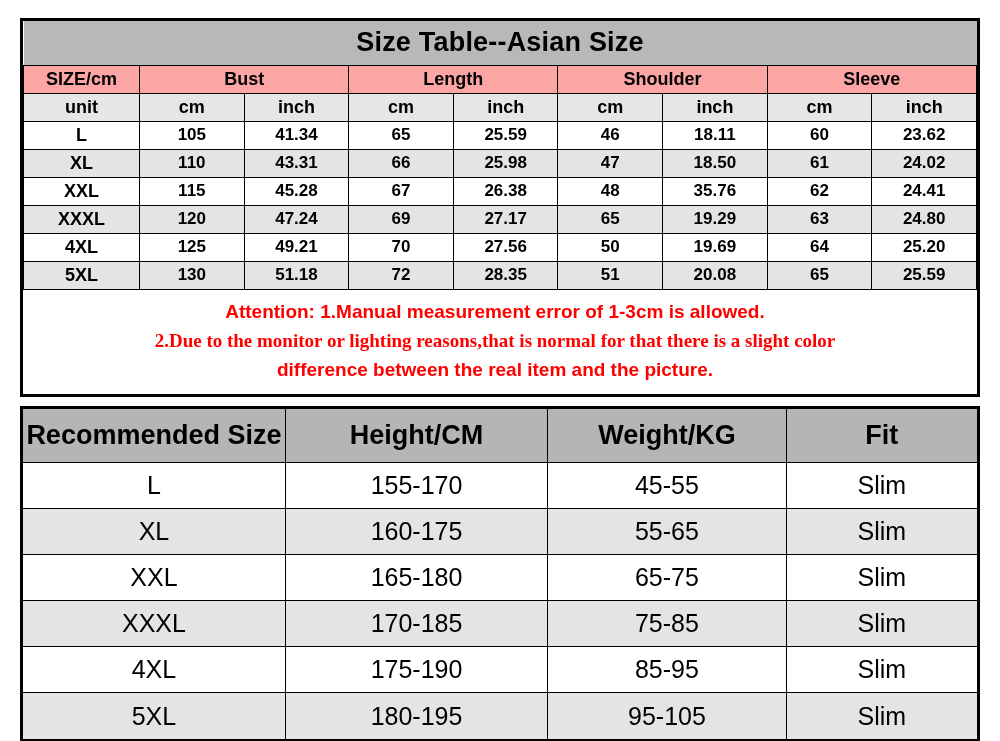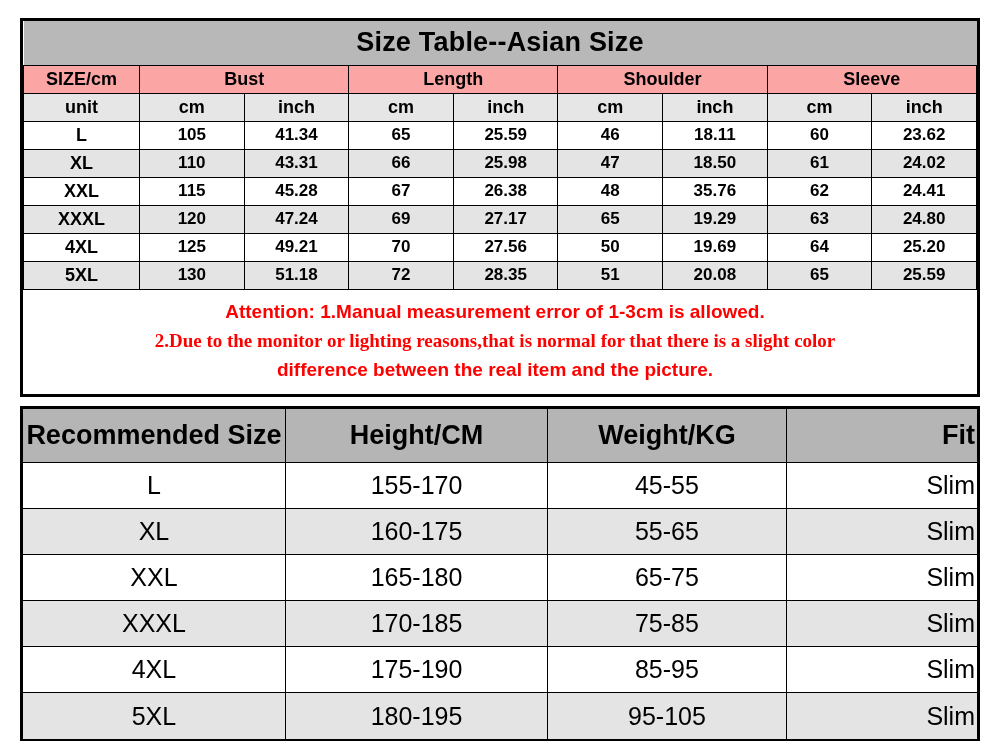--- a/index.html
+++ b/index.html
@@ -98,21 +98,21 @@
     font-weight: bold;
     font-size: 27px;
     height: 54px;
     border-top: none;
   }
   .t2 .hdr td:first-child { border-left: none; }
   .t2 .hdr td:last-child { border-right: none; }
   .t2 .rowA td { background: #ffffff; }
   .t2 .rowB td { background: #e4e4e4; }
   .t2 tr td:first-child { border-left: none; }
-  .t2 tr td:last-child { border-right: none; text-align: right; }
+  .t2 tr td:last-child { border-right: none; }
   .t2 tr:last-child td { border-bottom: none; }
 </style>
 </head>
 <body>
 
 <div class="page">
 
   <div class="t1-wrap">
     <table class="t1">
       <colgroup>

